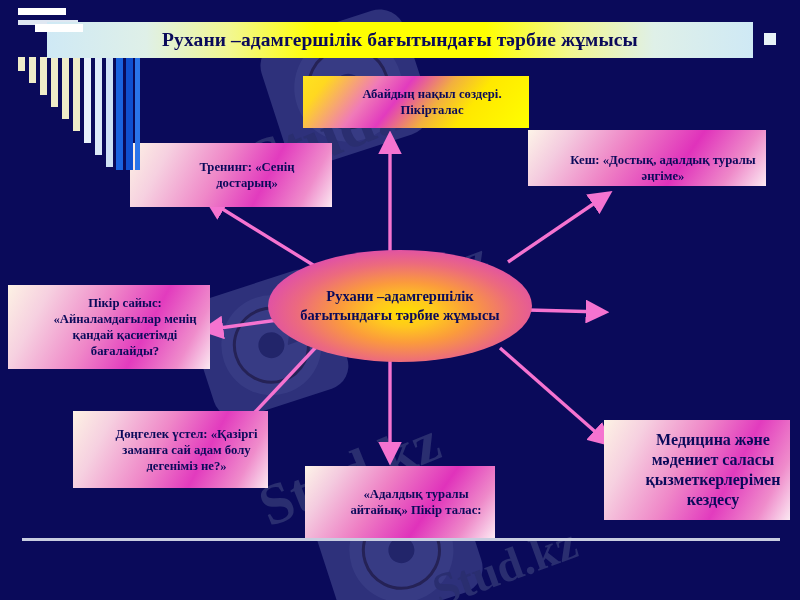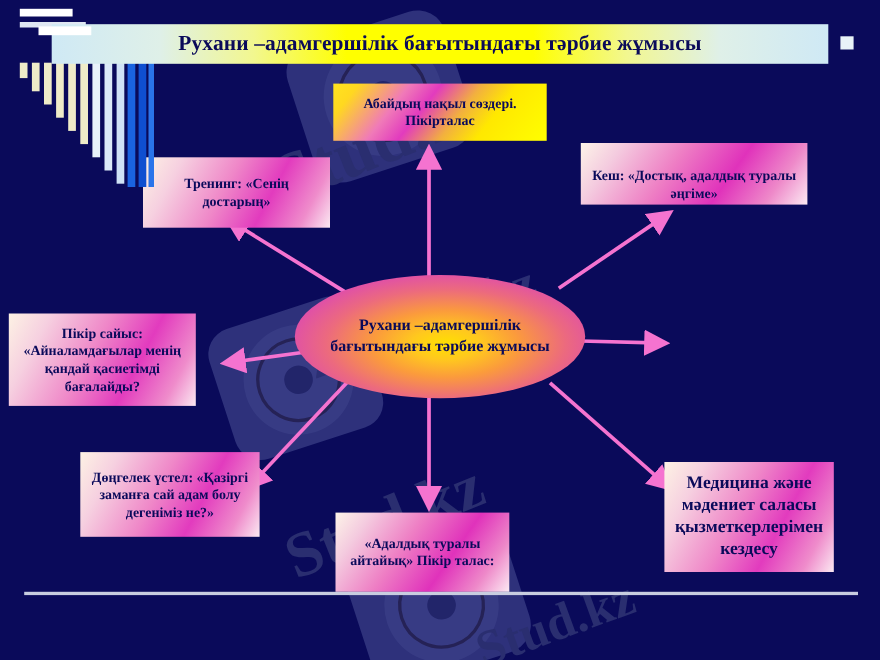--- a/index.html
+++ b/index.html
@@ -137,20 +137,21 @@
   .node {
     position: absolute;
     display: flex;
     align-items: center;
     justify-content: center;
     text-align: center;
     z-index: 4;
     color: #0a0a5a;
     font-weight: bold;
     line-height: 1.26;
+    padding-left: 32px;
   }
   .node .ntext { padding: 2px 6px; }
 
   
   .g-pink {
     background: linear-gradient(118deg,
         #fdf2e4 0%,
         #f6d0e0 18%,
         #ef87c8 44%,
         #e23bbe 66%,

